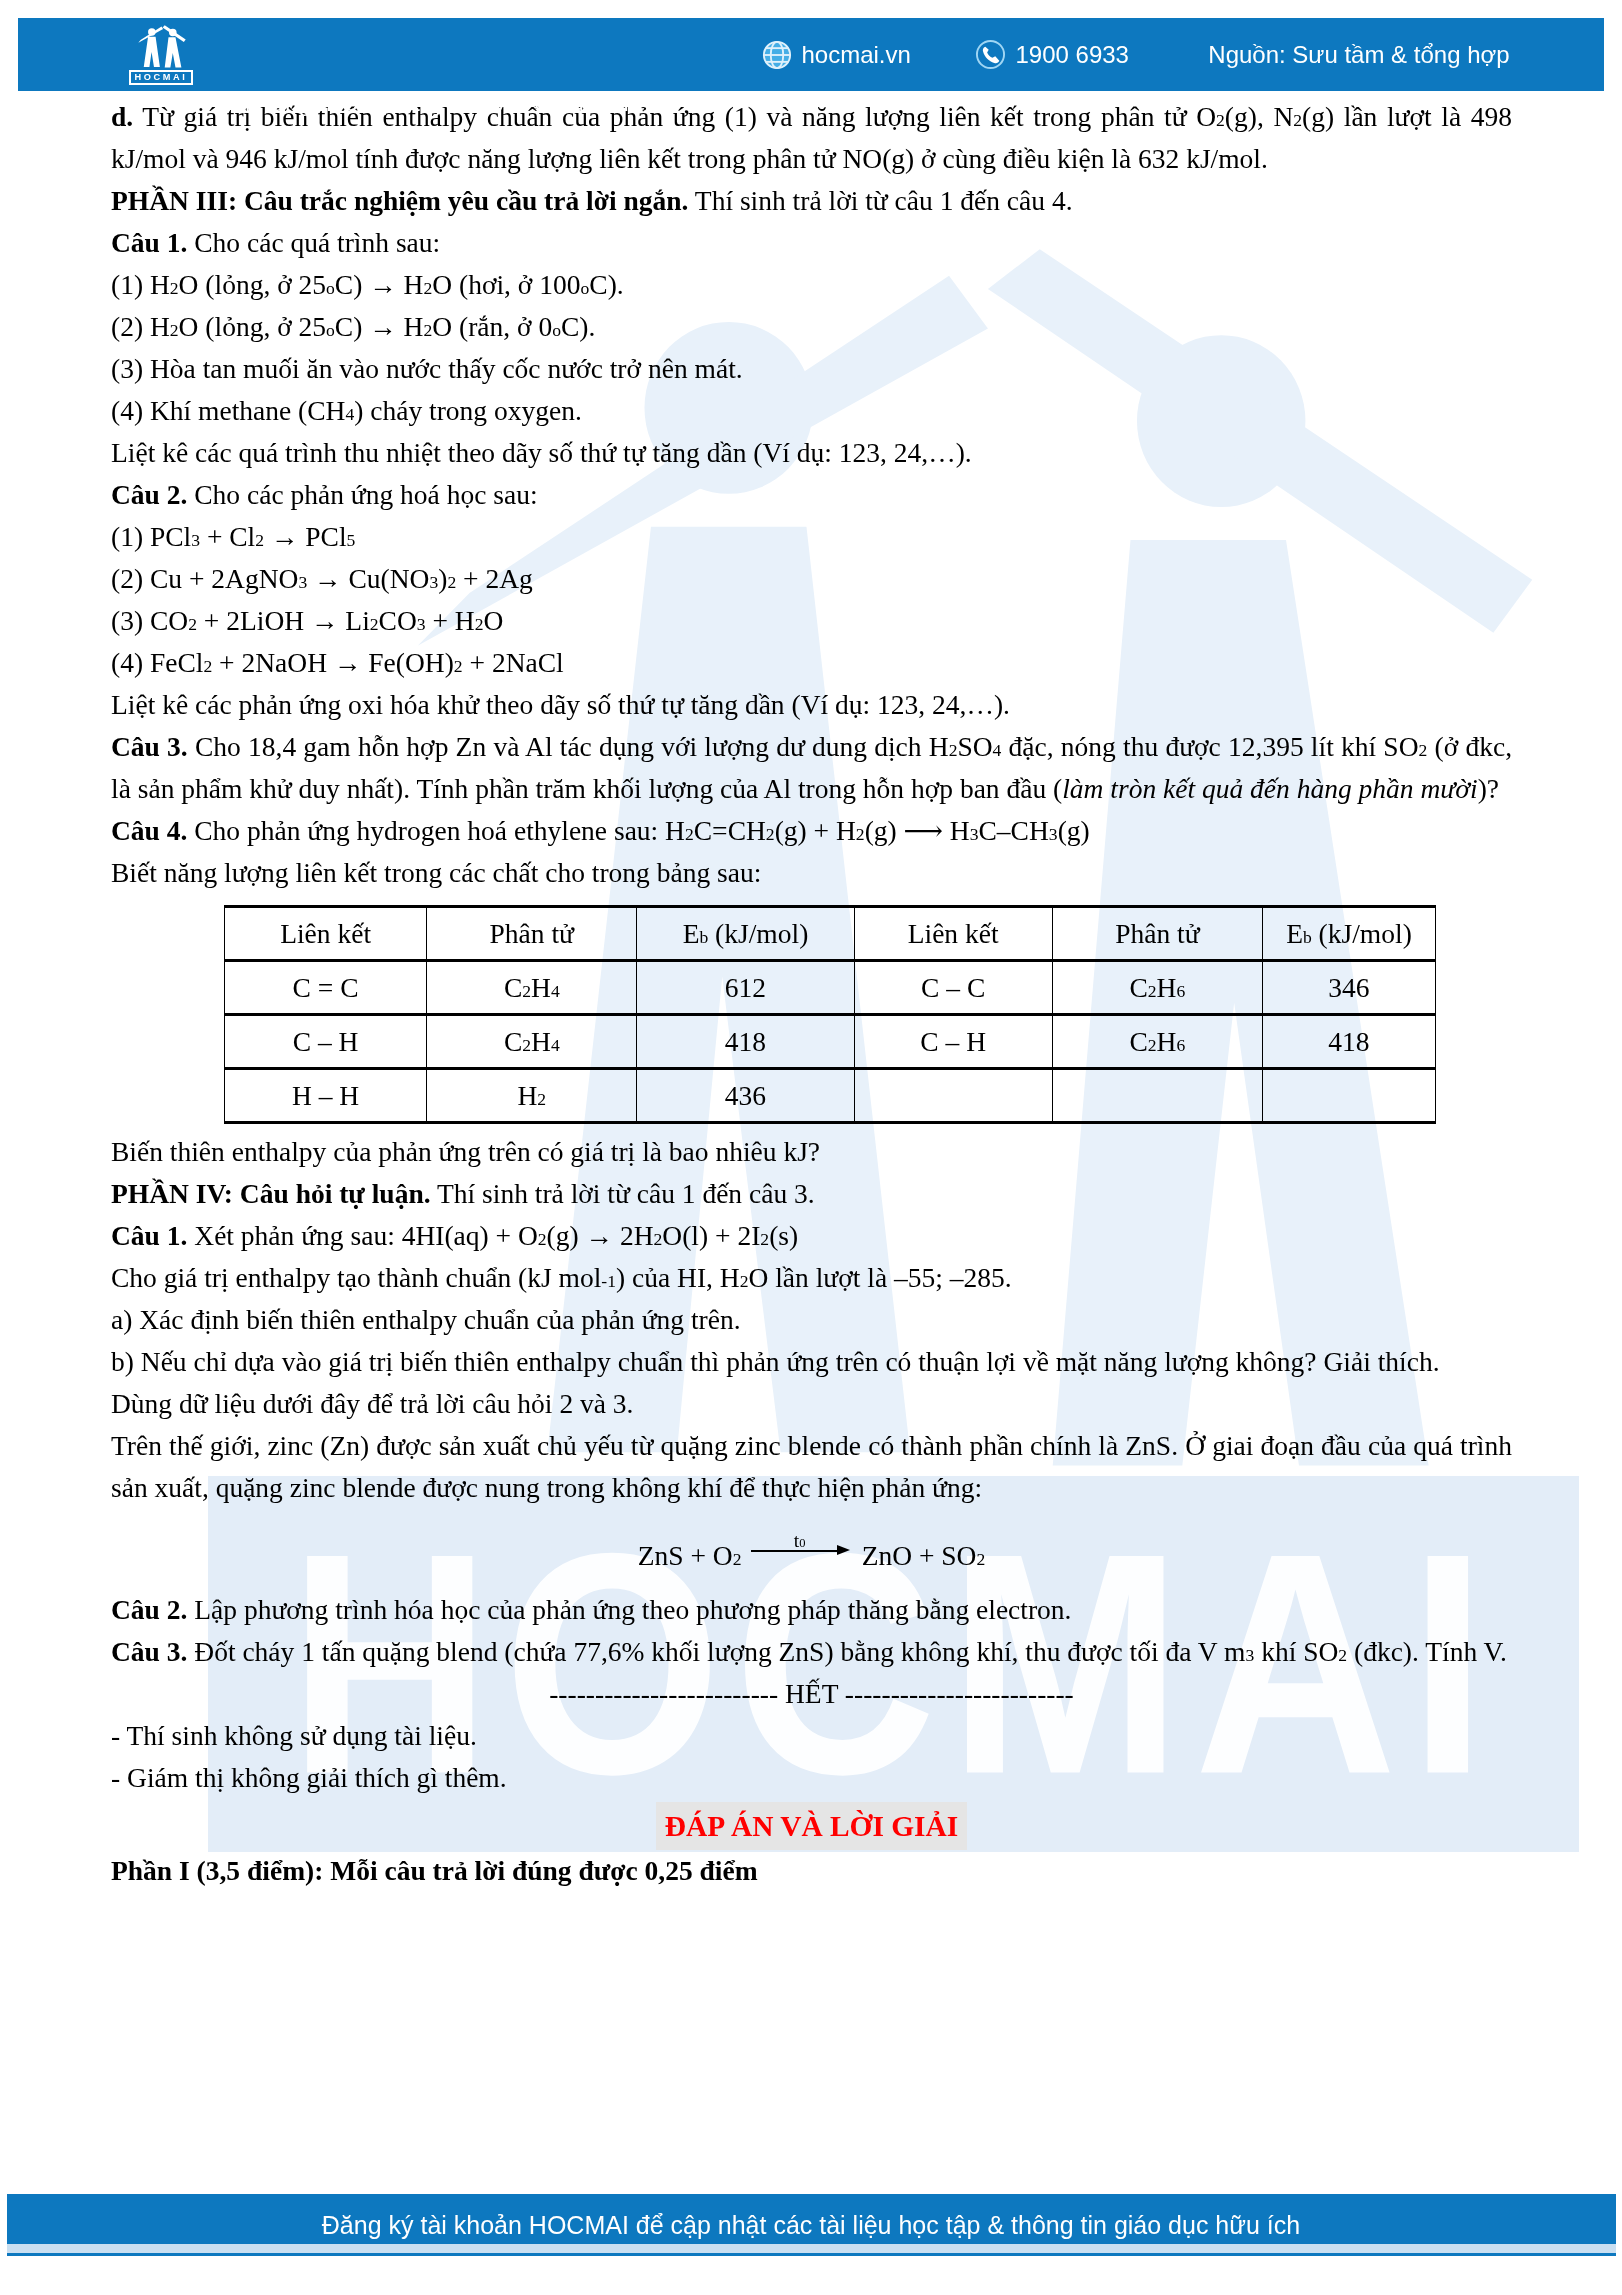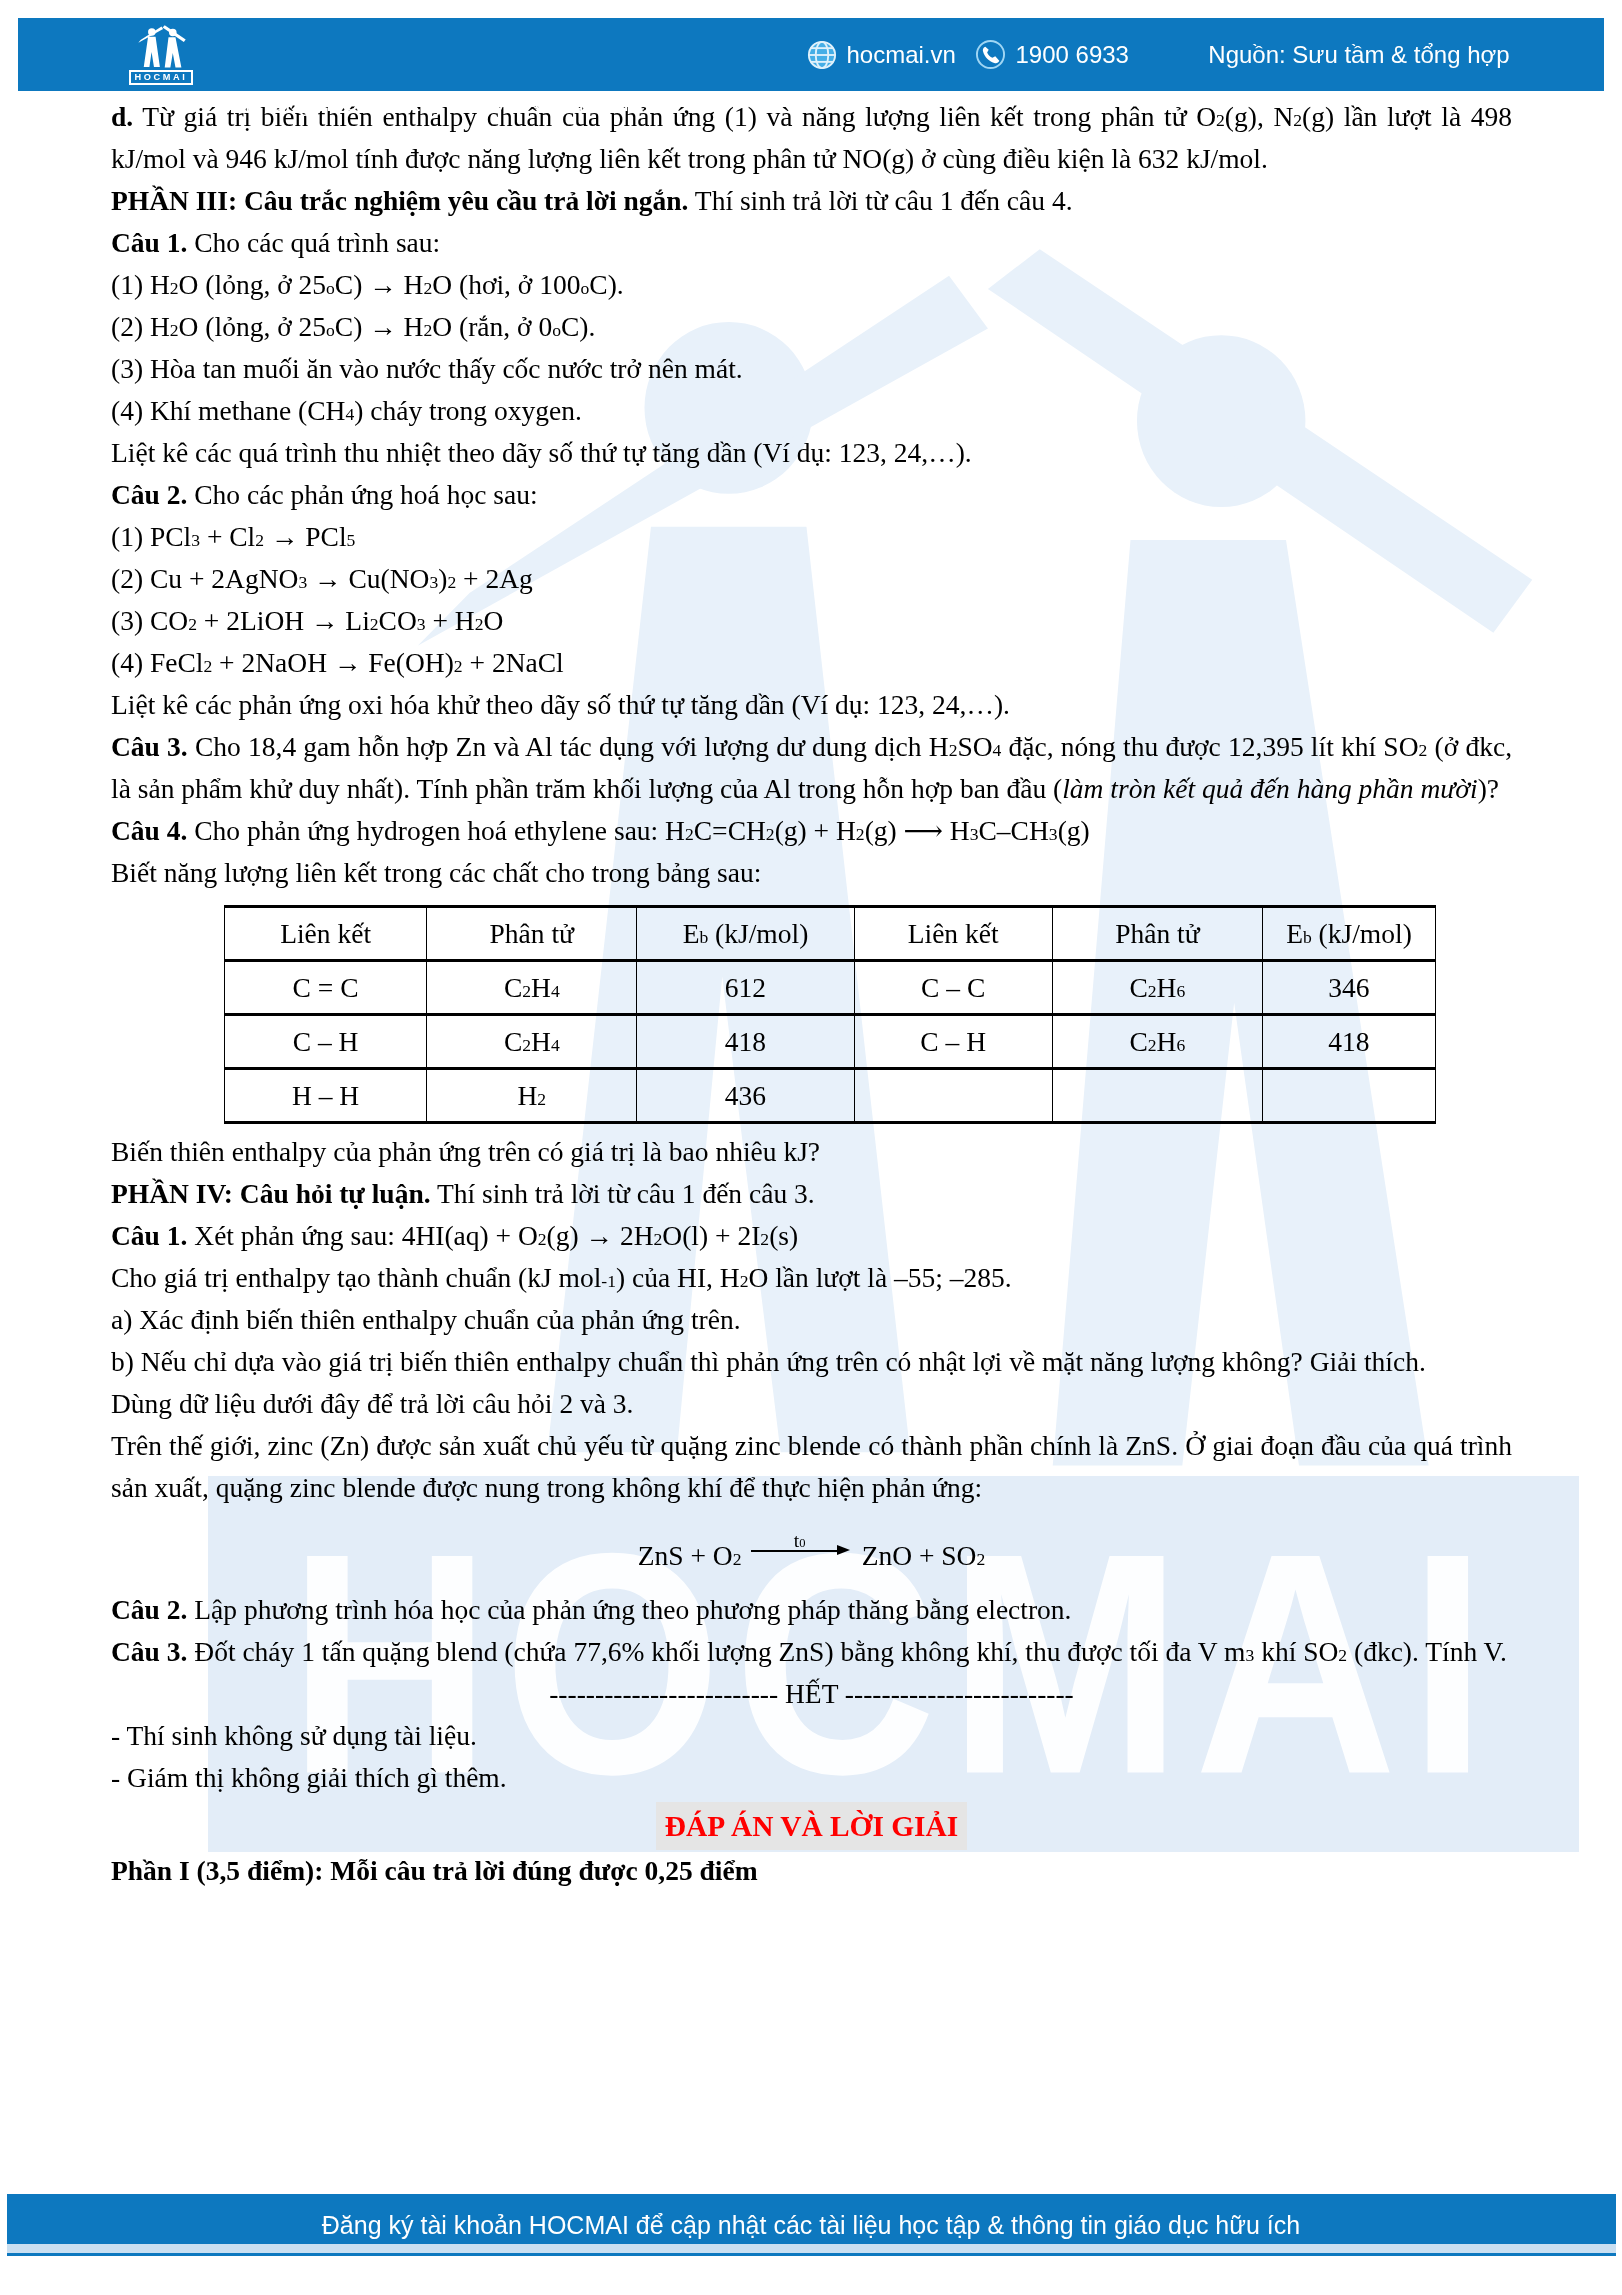--- a/index.html
+++ b/index.html
@@ -16,21 +16,21 @@
   
   .topbar{position:absolute;left:18.3px;top:18.3px;width:1586px;height:73px;background:#0d78bf;z-index:3;
           font-family:"Liberation Sans","DejaVu Sans",sans-serif;color:#fff;}
   .topbar .abs{position:absolute;top:0;height:73px;display:flex;align-items:center;gap:9.2px;}
   .brandlogo{left:111px;}
   .logobox{display:flex;flex-direction:column;align-items:center;}
   .logobox .mark{width:55px;height:43px;}
   .logobox .word{margin-top:2px;border:2px solid #fff;padding:0.7px 3.3px;font-size:9.2px;font-weight:bold;
                  letter-spacing:2.6px;line-height:1.1;}
   .h-claim{left:196px;font-size:24px;margin-top:48px;}
-  .h-site{left:789px;font-size:24px;}
+  .h-site{left:744px;font-size:24px;}
   .h-phone{left:957px;font-size:24px;}
   .h-source{left:1190px;font-size:24px;}
 
   .botbar{position:absolute;left:6.5px;top:2182px;width:1609px;height:62px;background:#0d78bf;z-index:3;
           display:flex;align-items:center;justify-content:center;
           font-family:"Liberation Sans","DejaVu Sans",sans-serif;color:#fff;font-size:25px;margin-top:12px;}
   .botstrip{position:absolute;left:6.5px;top:2244px;width:1609px;height:8.5px;background:#c9dff1;z-index:3;}
 
   
   .content{position:absolute;left:111px;top:96px;width:1401px;z-index:2;font-size:27.5px;line-height:42px;}
@@ -186,21 +186,21 @@
     </tbody>
       </table>
 
     <p>Biến thiên enthalpy của phản ứng trên có giá trị là bao nhiêu kJ?</p>
 
     <p class="gap-part4"><b class="lead">PHẦN IV: Câu hỏi tự luận.</b><span> Thí sinh trả lời từ câu 1 đến câu 3.</span></p>
 
     <p><b class="lead">Câu 1.</b><span> Xét phản ứng sau: 4HI(aq) + O<sub>2</sub>(g) → 2H<sub>2</sub>O(l) + 2I<sub>2</sub>(s)</span></p>
     <p>Cho giá trị enthalpy tạo thành chuẩn (kJ mol<sup>-1</sup>) của HI, H<sub>2</sub>O lần lượt là –55; –285.</p>
     <p>a) Xác định biến thiên enthalpy chuẩn của phản ứng trên.</p>
-    <p class="just">b) Nếu chỉ dựa vào giá trị biến thiên enthalpy chuẩn thì phản ứng trên có nhật lợi về mặt năng lượng không? Giải thích.</p>
+    <p class="just">b) Nếu chỉ dựa vào giá trị biến thiên enthalpy chuẩn thì phản ứng trên có thuận lợi về mặt năng lượng không? Giải thích.</p>
     <p class="it">Dùng dữ liệu dưới đây để trả lời câu hỏi 2 và 3.</p>
     <p class="just">Trên thế giới, zinc (Zn) được sản xuất chủ yếu từ quặng zinc blende có thành phần chính là ZnS. Ở giai đoạn đầu của quá trình sản xuất, quặng zinc blende được nung trong không khí để thực hiện phản ứng:</p>
 
     <div class="eq">
       <span>ZnS + O<sub>2</sub></span><span class="rxn-arrow"><span class="cond">t<sup>0</sup></span><span class="shaft"></span></span><span>ZnO + SO<sub>2</sub></span>
     </div>
 
     <p class="just"><b class="lead">Câu 2.</b><span> Lập phương trình hóa học của phản ứng theo phương pháp thăng bằng electron.</span></p>
     <p class="just"><b class="lead">Câu 3.</b><span> Đốt cháy 1 tấn quặng blend (chứa 77,6% khối lượng ZnS) bằng không khí, thu được tối đa V m<sup>3</sup> khí SO<sub>2</sub> (đkc). Tính V.</span></p>
 

